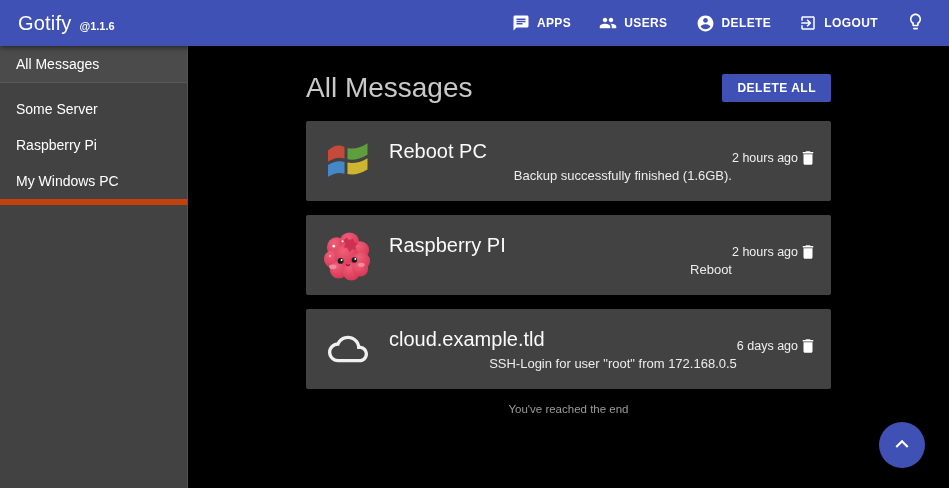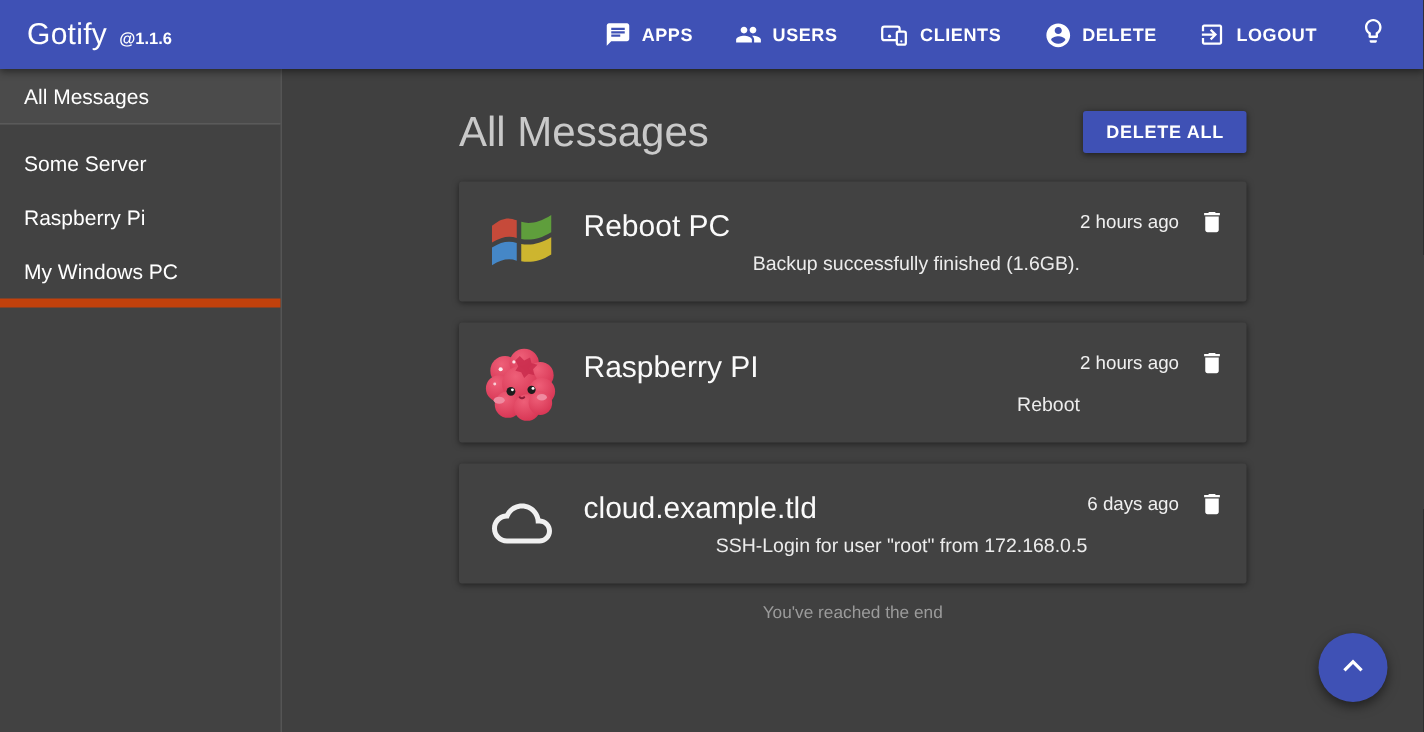--- a/index.html
+++ b/index.html
@@ -1,18 +1,18 @@
 <!DOCTYPE html>
 <html><head>
 <meta charset="utf-8">
 <style>
   * { margin:0; padding:0; box-sizing:border-box; }
   html,body { background:#222; }
   body { font-family:"Liberation Sans", sans-serif; }
-  .app { position:relative; width:949px; height:488px; overflow:hidden; background:#404040; }
+  .app { position:relative; width:949px; height:488px; overflow:hidden; background:#000000; }
 
   
   .header { position:relative; z-index:5; height:46px; background:#3f51b5; display:flex; align-items:center;
             padding:0 14px 0 18px; box-shadow:0 2px 5px rgba(0,0,0,.45); color:#fff; }
   .brand { display:flex; align-items:baseline; gap:8px; }
   .brand-title { font-size:20px; font-weight:400; letter-spacing:.2px; }
   .brand-version { font-size:11px; font-weight:700; }
   .nav { margin-left:auto; display:flex; align-items:center; }
   .nav-item { display:flex; align-items:center; gap:7px; padding:9px 12px; margin-left:4px; cursor:pointer;
               font-size:12px; font-weight:700; letter-spacing:.4px; color:#fff; border-radius:2px; }
@@ -37,21 +37,21 @@
                 font-family:Liberation Sans, sans-serif; font-size:12px; font-weight:700; letter-spacing:.5px; cursor:pointer;
                 box-shadow:0 1px 4px rgba(0,0,0,.5); }
 
   
   .card { background:#424242; border-radius:2px; box-shadow:0 1px 4px rgba(0,0,0,.5); height:80px;
           margin-bottom:14px; display:flex; align-items:center; padding:0 14px 0 15px; }
   .card-img { width:53px; height:53px; flex-shrink:0; margin-right:15px; display:flex; align-items:center; justify-content:center; }
   .card-text { flex:1; min-width:0; }
   .card-title { font-size:20px; font-weight:400; color:#fafafa; margin-bottom:5px; }
   .card-body { font-size:13px; color:#ececec;text-align:right; }
-  .card-meta { align-self:flex-start; padding-top:18px; display:flex; align-items:flex-start; gap:13px; }
+  .card-meta { align-self:flex-start; padding-top:28px; display:flex; align-items:flex-start; gap:1px; }
   .card-time { font-size:12.5px; font-weight:500; color:#f0f0f0; line-height:18px; }
   .trash-btn { background:none; border:none; padding:0; cursor:pointer; display:flex; }
 
   .end-text { text-align:center; font-size:11.5px; color:#9b9b9b; margin-top:2px; }
 
   
   .fab { position:absolute; right:24px; bottom:20px; width:46px; height:46px; border-radius:50%;
          background:#3f51b5; border:none; cursor:pointer; display:flex; align-items:center; justify-content:center;
          box-shadow:0 3px 8px rgba(0,0,0,.5); }
 </style>
@@ -78,31 +78,20 @@
 
       <div class="nav-item">
         <span>
           <svg width="18" height="18" viewBox="0 0 24 24" fill="#fff">
               <path d="M16 11c1.66 0 2.99-1.34 2.99-3S17.66 5 16 5c-1.66 0-3 1.34-3 3s1.34 3 3 3zm-8 0c1.66 0 2.99-1.34 2.99-3S9.66 5 8 5C6.34 5 5 6.34 5 8s1.34 3 3 3zm0 2c-2.33 0-7 1.17-7 3.5V19h14v-2.5c0-2.33-4.67-3.5-7-3.5zm8 0c-.29 0-.62.02-.97.05 1.16.84 1.97 1.97 1.97 3.45V19h6v-2.5c0-2.33-4.67-3.5-7-3.5z"></path>
             </svg>
         </span>
         <span>USERS</span>
       </div>
 
-      <div class="nav-item">
-        <span>
-          <svg width="20" height="18" viewBox="0 0 24 24" fill="none">
-            <rect x="1.5" y="5" width="15.5" height="12" rx="2" stroke="#fff" stroke-width="2"></rect>
-            <circle cx="8" cy="13.5" r="1.4" fill="#fff"></circle>
-            <rect x="14.5" y="9.5" width="8" height="11.5" rx="1.5" fill="#3f51b5" stroke="#fff" stroke-width="2"></rect>
-            <circle cx="18.5" cy="18" r="1" fill="#fff"></circle>
-          </svg>
-        </span>
-        <span>CLIENTS</span>
-      </div>
 
       <div class="nav-item">
         <span>
           <svg width="19" height="19" viewBox="0 0 24 24" fill="#fff">
               <path d="M12 2C6.48 2 2 6.48 2 12s4.48 10 10 10 10-4.48 10-10S17.52 2 12 2zm0 3c1.66 0 3 1.34 3 3s-1.34 3-3 3-3-1.34-3-3 1.34-3 3-3zm0 14.2c-2.5 0-4.71-1.28-6-3.22.03-1.99 4-3.08 6-3.08 1.99 0 5.97 1.09 6 3.08-1.29 1.94-3.5 3.22-6 3.22z"></path>
             </svg>
         </span>
         <span>DELETE</span>
       </div>
 

